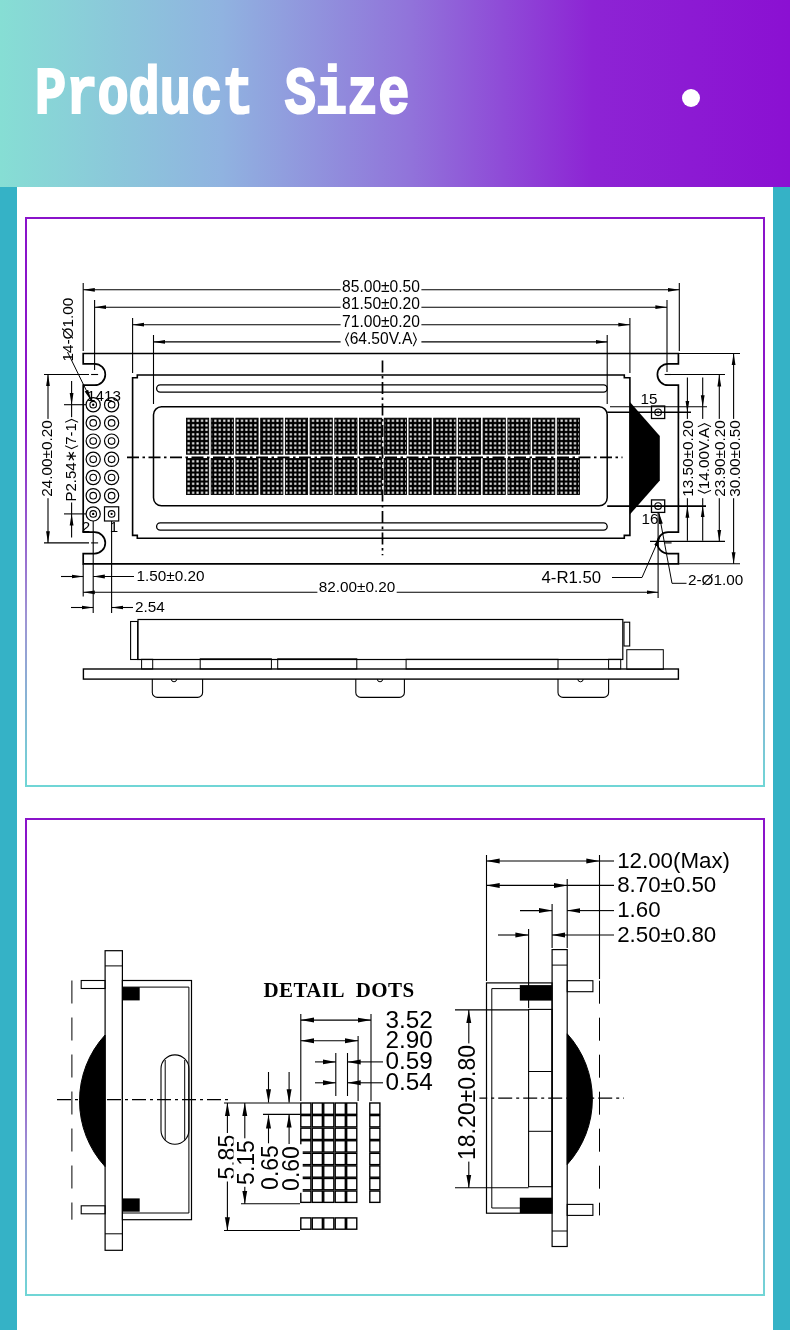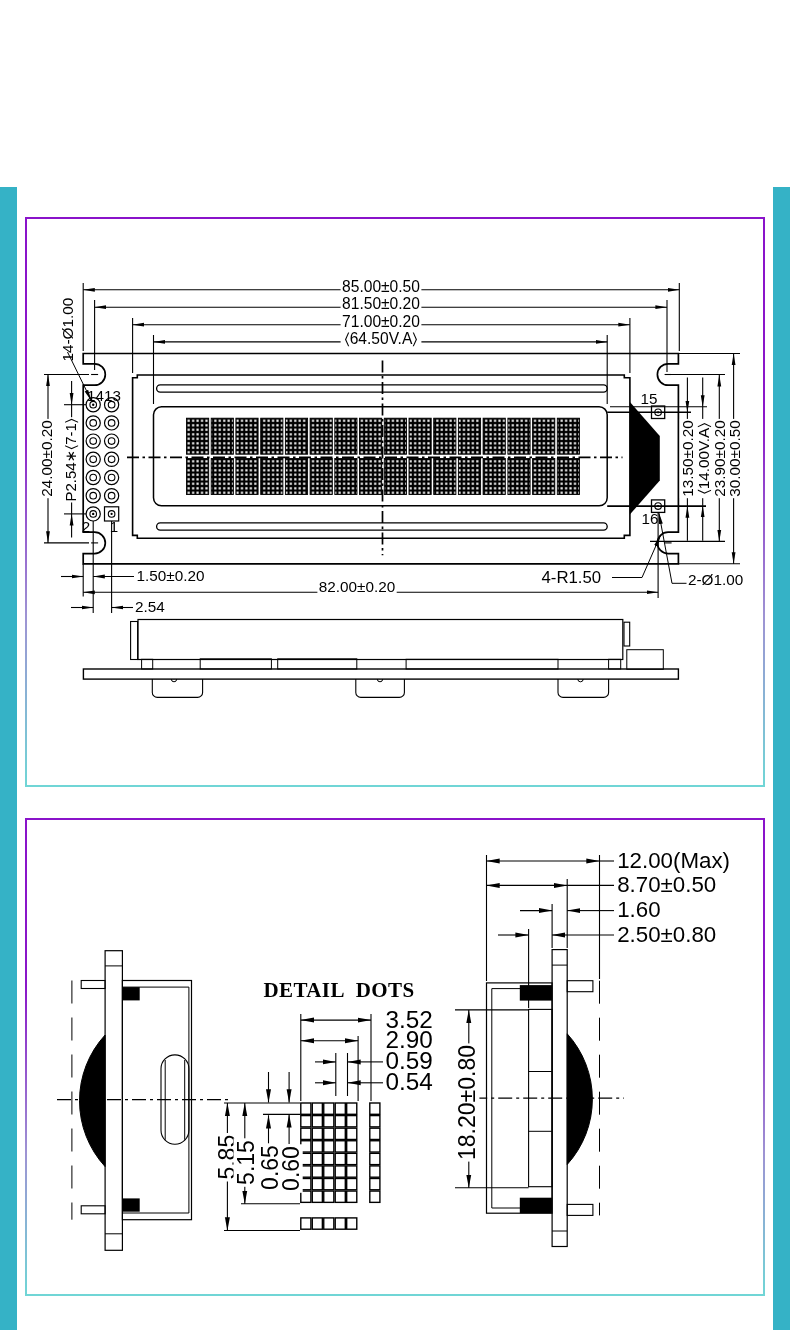--- a/index.html
+++ b/index.html
@@ -9,20 +9,24 @@
  font-weight:bold;font-size:52px;color:#fff;letter-spacing:0;-webkit-text-stroke:1.7px #fff;transform:scaleY(1.27);transform-origin:0 0;white-space:pre}
 #hdrdot{position:absolute;left:682px;top:89px;width:18px;height:18px;border-radius:50%;background:#fff}
 .strip{position:absolute;top:187px;width:17px;height:1143px;background:#35b2c6}
 .gbox{position:absolute;left:24.5px;width:740px;background:linear-gradient(180deg,#8a13ca 0%,#8a16c8 35%,#9e93d3 70%,#70d6d6 100%)}
 .gbox .in{position:absolute;left:2px;top:2px;right:2px;bottom:2px;background:#fff}
 svg{position:absolute;left:0;top:0}
 </style></head>
 <body>
 <div id="page">
 
+<div id="hdr">
+      <h1>Product Size</h1>
+      <div id="hdrdot"></div>
+    </div>
 
 <div class="strip" style="left:0"></div>
 
 <div class="strip" style="left:772.5px"></div>
 
 <div class="gbox" style="top:217px;height:569.5px">
       <div class="in"></div>
     </div>
 
 <div class="gbox" style="top:817.5px;height:478.5px">

